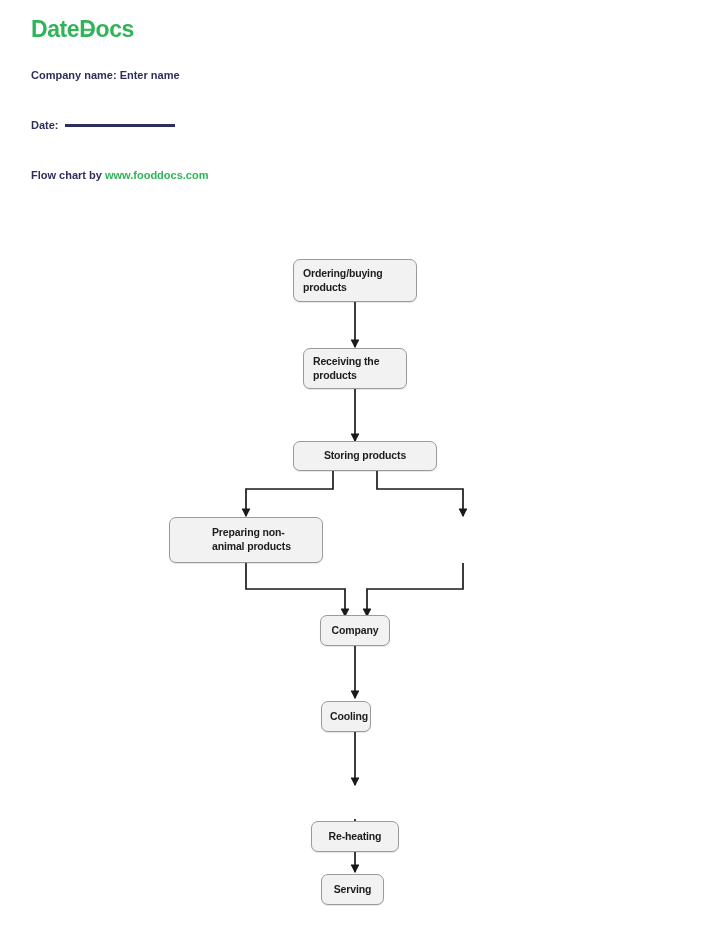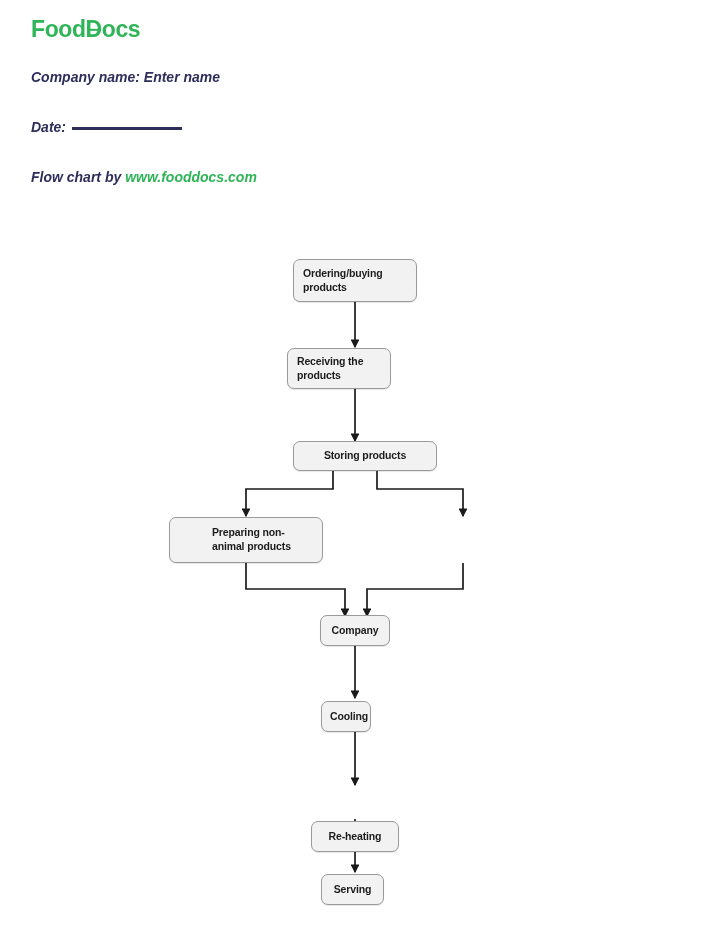--- a/index.html
+++ b/index.html
@@ -20,22 +20,22 @@
     color:#2fb457;line-height:1;
     display:inline-block;
   }
   .logo .crossed{position:relative;display:inline-block;}
   .logo .crossed::after{
     content:"";position:absolute;
     left:8%;right:8%;top:52%;height:2.4px;
     background:#2fb457;transform:translateY(-50%);
   }
   .hline{
-    font-size:14px;font-weight:bold;color:#2e2e5c;
-    line-height:1;white-space:nowrap;font-style:italic;
+    font-size:11px;font-weight:bold;color:#2e2e5c;
+    line-height:1;white-space:nowrap;
   }
   .row-company{position:absolute;left:31px;top:70px;}
   .row-date{position:absolute;left:31px;top:120px;}
   .row-flow{position:absolute;left:31px;top:170px;}
   .date-rule{
     display:inline-block;width:110px;height:0;
     border-bottom:3.5px solid #2e2e5c;
     vertical-align:2px;margin-left:6px;
   }
   .green{color:#2fb457;text-align:right;}
@@ -64,21 +64,21 @@
   .node.left-text span{text-align:left;}
   .node.center-text{justify-content:center;padding:0 8px;}
   .node.center-text span{text-align:center;}
 </style>
 </head>
 <body>
 
 <div id="page">
 
   <div class="header">
-    <div class="logo"><span>Food</span><span class="crossed">D</span><span>ocs</span></div>
+    <div class="logo"><span>Date</span><span class="crossed">D</span><span>ocs</span></div>
   </div>
 
   <div class="row-company hline">
     <span>Company name: Enter name</span>
   </div>
 
   <div class="row-date hline">
     <span>Date:</span><span class="date-rule"></span>
   </div>
 
@@ -114,21 +114,21 @@
         <path d="M 355 492 L 355 545"></path>
 
         <path d="M 355 579 L 355 632"></path>
       </g>
     </svg>
 
     <div class="node left-text" style="left:293px;top:19px;width:124px;height:43px;">
       <span>Ordering/buying products</span>
     </div>
 
-    <div class="node left-text" style="left:287px;top:108px;width:104px;height:41px;">
+    <div class="node left-text" style="left:303px;top:108px;width:104px;height:41px;">
       <span>Receiving the products</span>
     </div>
 
     <div class="node center-text" style="left:293px;top:201px;width:144px;height:30px;">
       <span>Storing products</span>
     </div>
 
     <div class="node left-text" style="left:169px;top:277px;width:154px;height:46px;padding-left:42px;">
       <span>Preparing non-animal products</span>
     </div>

